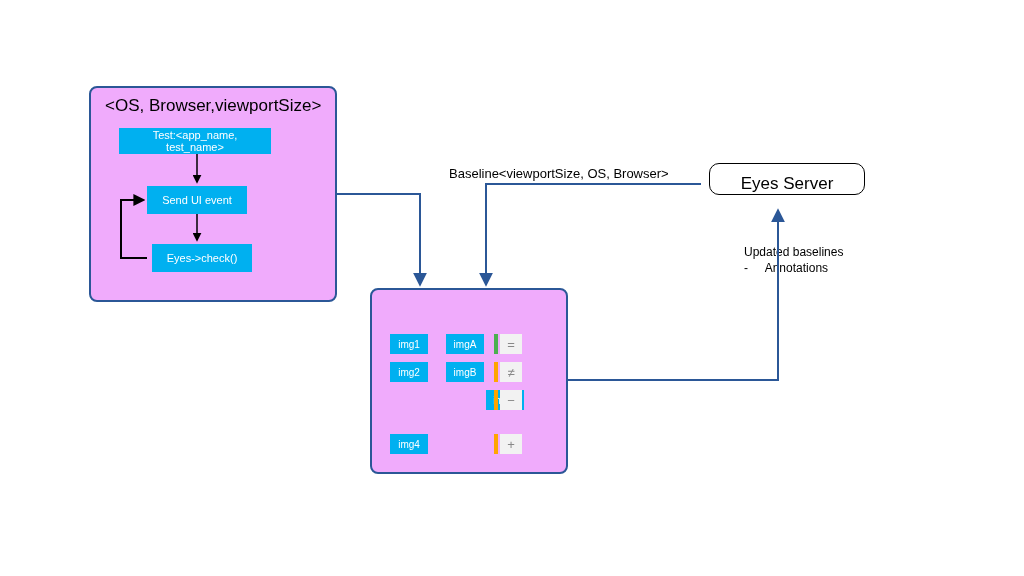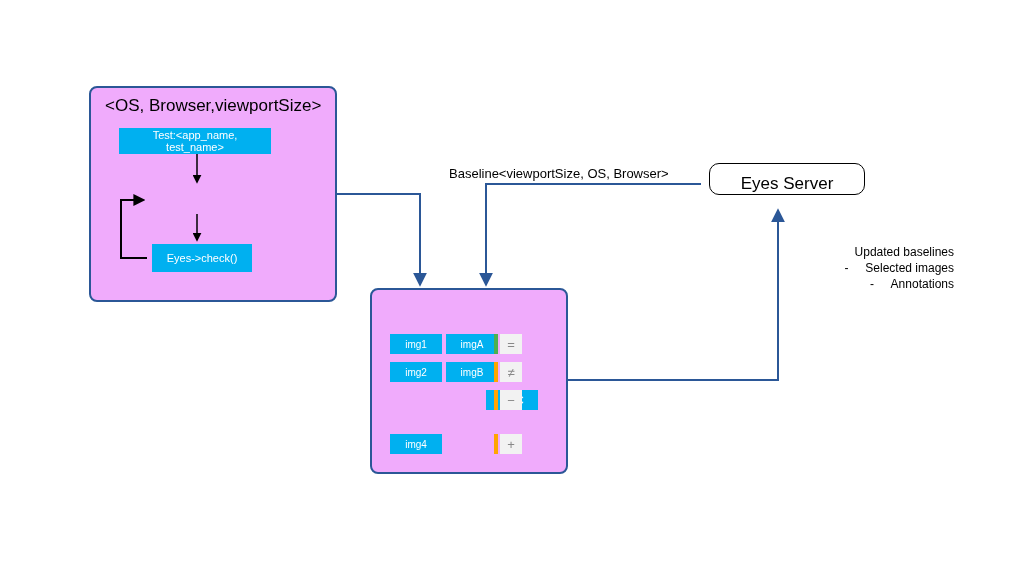--- a/index.html
+++ b/index.html
@@ -37,21 +37,21 @@
     display: flex;
     align-items: center;
     justify-content: center;
     font-size: 11px;
     padding: 0 4px;
   }
   .chip {
     position: absolute;
     background: #00b0f0;
     color: #fff;
-    width: 52px;
+    width: 38px;
     height: 20px;
     display: flex;
     align-items: center;
     justify-content: center;
     font-size: 10px;
   }
   .status-bar {
     position: absolute;
     width: 4px;
     height: 20px;
@@ -70,30 +70,30 @@
   .label {
     position: absolute;
     font-size: 13px;
     color: #000;
   }
   .notes {
     position: absolute;
     font-size: 12px;
     color: #000;
     line-height: 1.35;
-    text-align: right;
   }
   svg.overlay { position: absolute; left: 0; top: 0; pointer-events: none; }
 </style>
 </head>
 <body>
 
 <div class="panel" style="left:89px; top:86px; width:248px; height:216px;">
   <div class="title" style="left:14px; top:8px;">&lt;OS, Browser,viewportSize&gt;</div>
   <div class="blue-box" style="left:28px; top:40px; width:152px; height:26px;">Test:&lt;app_name, test_name&gt;</div>
+  <div class="blue-box" style="left:56px; top:98px; width:100px; height:28px;">Send UI event</div>
   <div class="blue-box" style="left:61px; top:156px; width:100px; height:28px;">Eyes-&gt;check()</div>
 
   <svg class="overlay" width="248" height="216">
     <defs>
       <marker id="ah" viewBox="0 0 10 10" refX="8" refY="5" markerWidth="6" markerHeight="6" orient="auto-start-reverse">
         <path d="M0,0 L10,5 L0,10 z" fill="#000"></path>
       </marker>
     </defs>
     <line x1="106" y1="66" x2="106" y2="94" stroke="#000" stroke-width="1.5" marker-end="url(#ah)"></line>
     <line x1="106" y1="126" x2="106" y2="152" stroke="#000" stroke-width="1.5" marker-end="url(#ah)"></line>
@@ -102,21 +102,20 @@
 </div>
 
 <div class="panel-plain" style="left:701px; top:163px; width:156px; height:32px;margin-left:8px;">
   <div class="title" style="left:0; right:0; top:10px; text-align:center;">Eyes Server</div>
 </div>
 
 <div class="label" style="left:449px; top:166px;">Baseline&lt;viewportSize, OS, Browser&gt;</div>
 
 <div class="notes" style="left:744px; top:244px; width:210px;">
   <div>Updated baselines</div>
-  <div>-&nbsp;&nbsp;&nbsp;&nbsp;&nbsp;<span>Selected images</span></div>
   <div>-&nbsp;&nbsp;&nbsp;&nbsp;&nbsp;<span>Annotations</span></div>
 </div>
 
 <div class="panel" style="left:370px; top:288px; width:198px; height:186px;">
 
   <div class="chip" style="left:18px; top:44px;">img1</div>
   <div class="chip" style="left:18px; top:72px;">img2</div>
   <div class="chip" style="left:18px; top:144px;">img4</div>
 
   <div class="chip" style="left:74px; top:44px;">imgA</div>

